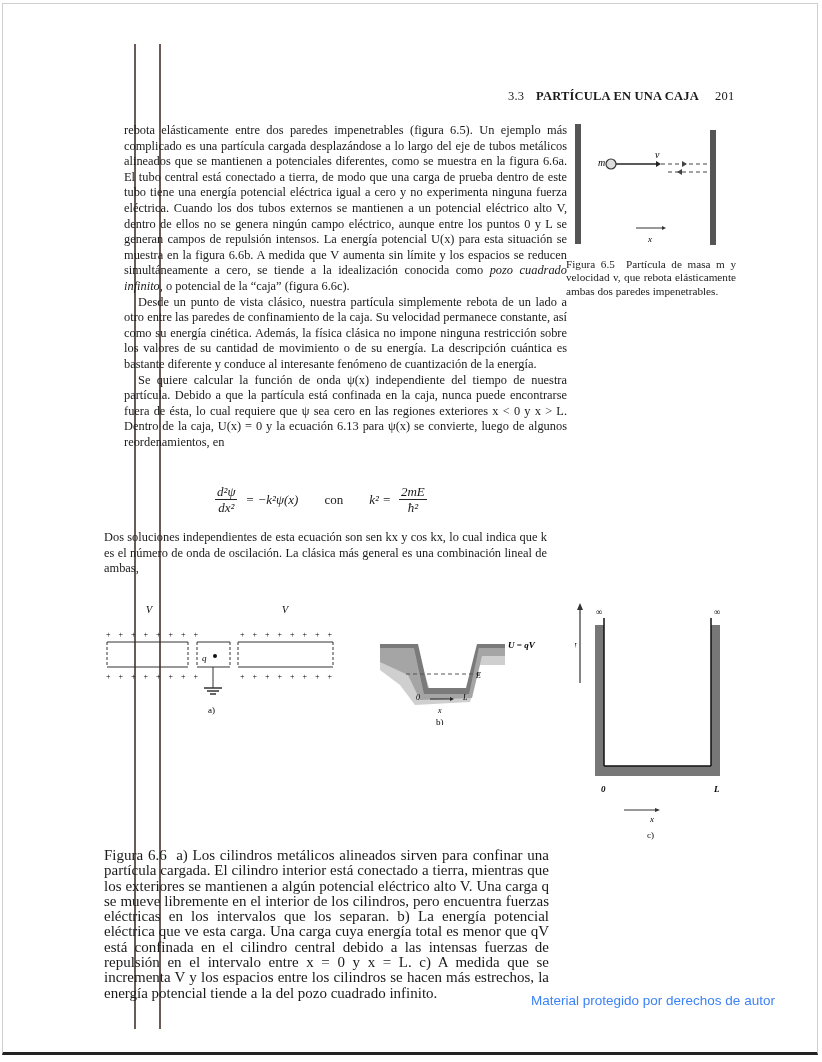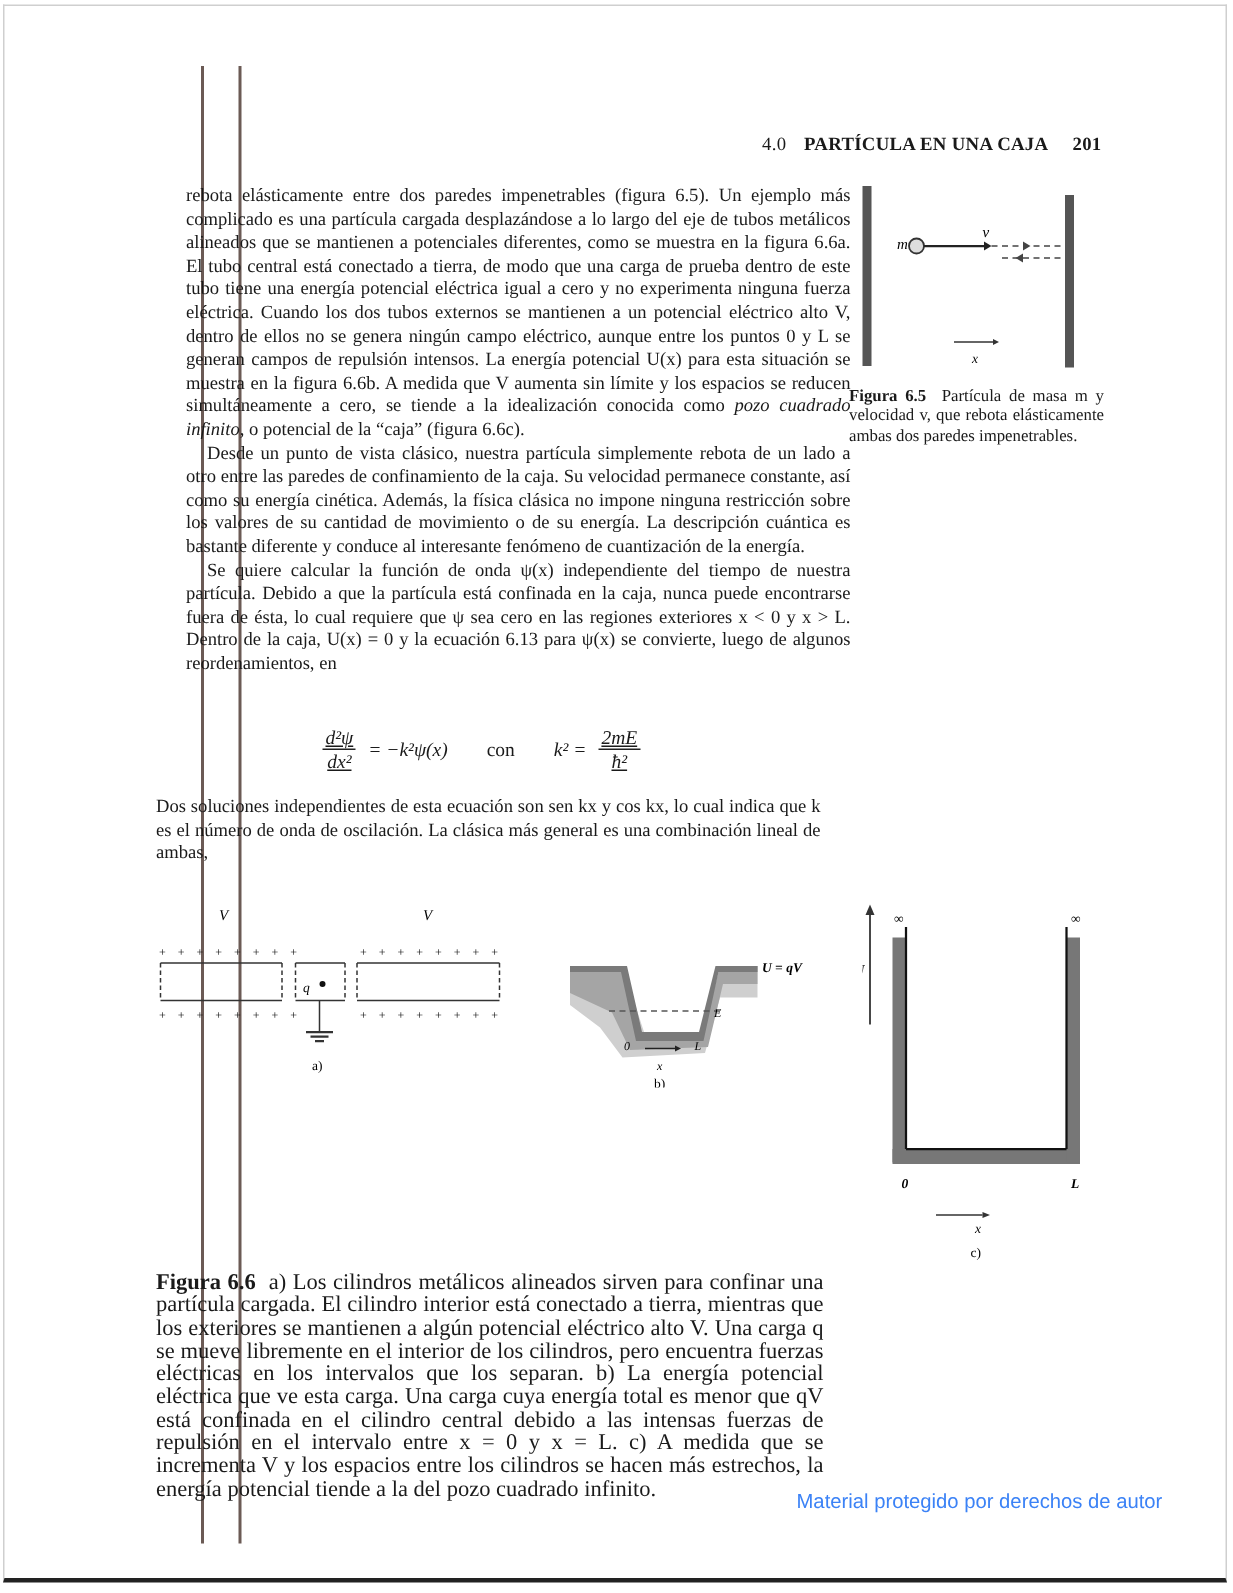--- a/index.html
+++ b/index.html
@@ -2,45 +2,45 @@
 <html><head>
 <meta charset="utf-8">
 <style>
   html,body{margin:0;padding:0;background:#fff;}
   body{width:822px;height:1062px;position:relative;overflow:hidden;font-family:"Liberation Serif","DejaVu Serif",serif;color:#1a1a1a;}
   .frame{position:absolute;left:2px;top:3px;width:816px;height:1052px;border:1px solid #cfcfcf;border-bottom:3px solid #222;box-sizing:border-box;background:#fff;}
   .vline{position:absolute;width:1.5px;background:#6b5a55;}
   .header{position:absolute;top:89px;left:508px;font-size:12.5px;letter-spacing:0.2px;}
   .header .sec{position:absolute;left:0;}
   .header .title{position:absolute;left:28px;white-space:nowrap;font-weight:bold;}
-  .header .page{position:absolute;left:207px;font-weight:bold;}
+  .header .page{position:absolute;left:207px;font-weight:normal;}
   .body-text{position:absolute;left:104px;top:123px;width:443px;font-size:12.4px;line-height:15.6px;text-align:justify;margin-left:20px;}
   .body-text p{margin:0;}
   .body-text p.indent{text-indent:14px;}
   .eq{position:absolute;left:215px;top:484px;font-size:13px;font-style:italic;display:flex;align-items:center;gap:8px;}
-  .frac{display:inline-flex;flex-direction:column;align-items:center;line-height:15px;text-decoration:underline;}
+  .frac{display:inline-flex;flex-direction:column;align-items:center;line-height:15px;}
   .frac .num{border-bottom:1px solid #222;padding:0 2px;}
   .eq .up{font-style:normal;}
   .body2{position:absolute;left:104px;top:530px;width:443px;font-size:12.4px;line-height:15.6px;text-align:justify;}
   .fig65cap{position:absolute;left:566px;top:258px;width:170px;font-size:11.2px;line-height:13.4px;text-align:justify;}
   .fig66cap{position:absolute;left:104px;top:848px;width:445px;font-size:15px;line-height:15.3px;text-align:justify;}
-  b.figlabel{font-weight:bold;}
+  b.figlabel{font-weight:normal;}
   .watermark{position:absolute;left:531px;top:993px;font-family:"Liberation Sans",sans-serif;font-size:13.5px;color:#3b82f6;}
   svg text{font-family:"Liberation Serif",serif;}
 </style>
 </head>
 <body>
 
 <div class="frame"></div>
 
 <div class="vline" style="left:134px;top:44px;height:985px;"></div>
 <div class="vline" style="left:159px;top:44px;height:985px;"></div>
 
 <div class="header">
-  <span class="sec">4.0</span>
+  <span class="sec">3.3</span>
   <span class="title">PARTÍCULA EN UNA CAJA</span>
   <span class="page">201</span>
 </div>
 
 <div class="body-text">
   <p><span>rebota elásticamente entre dos paredes impenetrables (figura 6.5). Un ejemplo más complicado es una partícula cargada desplazándose a lo largo del eje de tubos metálicos alineados que se mantienen a potenciales diferentes, como se muestra en la figura 6.6a. El tubo central está conectado a tierra, de modo que una carga de prueba dentro de este tubo tiene una energía potencial eléctrica igual a cero y no experimenta ninguna fuerza eléctrica. Cuando los dos tubos externos se mantienen a un potencial eléctrico alto V, dentro de ellos no se genera ningún campo eléctrico, aunque entre los puntos 0 y L se generan campos de repulsión intensos. La energía potencial U(x) para esta situación se muestra en la figura 6.6b. A medida que V aumenta sin límite y los espacios se reducen simultáneamente a cero, se tiende a la idealización conocida como</span> <i>pozo cuadrado infinito,</i><span> o potencial de la “caja” (figura 6.6c).</span></p>
   <p class="indent">Desde un punto de vista clásico, nuestra partícula simplemente rebota de un lado a otro entre las paredes de confinamiento de la caja. Su velocidad permanece constante, así como su energía cinética. Además, la física clásica no impone ninguna restricción sobre los valores de su cantidad de movimiento o de su energía. La descripción cuántica es bastante diferente y conduce al interesante fenómeno de cuantización de la energía.</p>
   <p class="indent">Se quiere calcular la función de onda ψ(x) independiente del tiempo de nuestra partícula. Debido a que la partícula está confinada en la caja, nunca puede encontrarse fuera de ésta, lo cual requiere que ψ sea cero en las regiones exteriores x &lt; 0 y x &gt; L. Dentro de la caja, U(x) = 0 y la ecuación 6.13 para ψ(x) se convierte, luego de algunos reordenamientos, en</p>
 </div>
 

